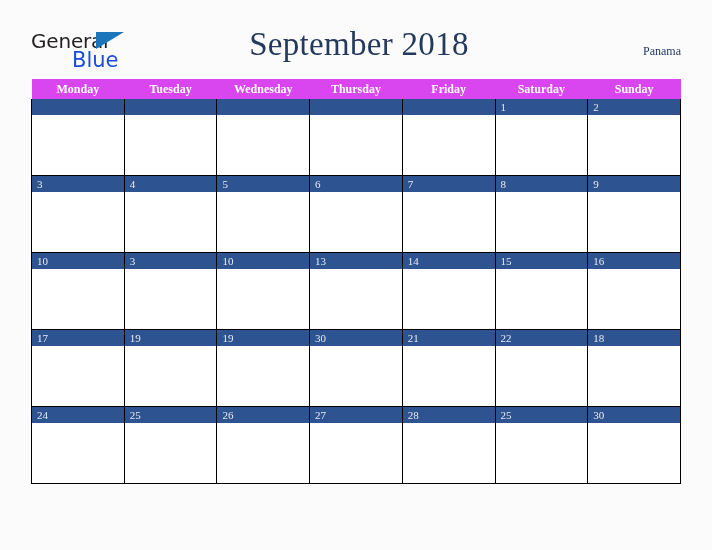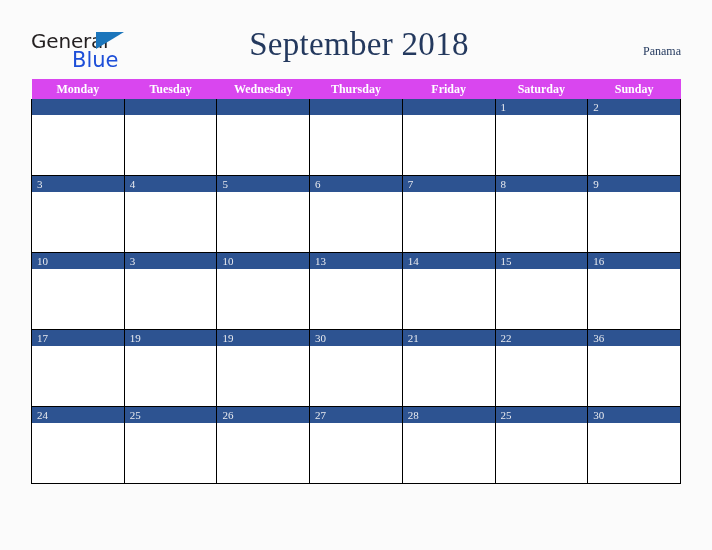--- a/index.html
+++ b/index.html
@@ -277,21 +277,21 @@
           </td>
           <td>
             <div class="daynum">21</div>
             <div class="daybody"></div>
           </td>
           <td>
             <div class="daynum">22</div>
             <div class="daybody"></div>
           </td>
           <td>
-            <div class="daynum">36</div>
+            <div class="daynum">18</div>
             <div class="daybody"></div>
           </td>
         </tr>
         <tr>
           <td>
             <div class="daynum">24</div>
             <div class="daybody"></div>
           </td>
           <td>
             <div class="daynum">25</div>

